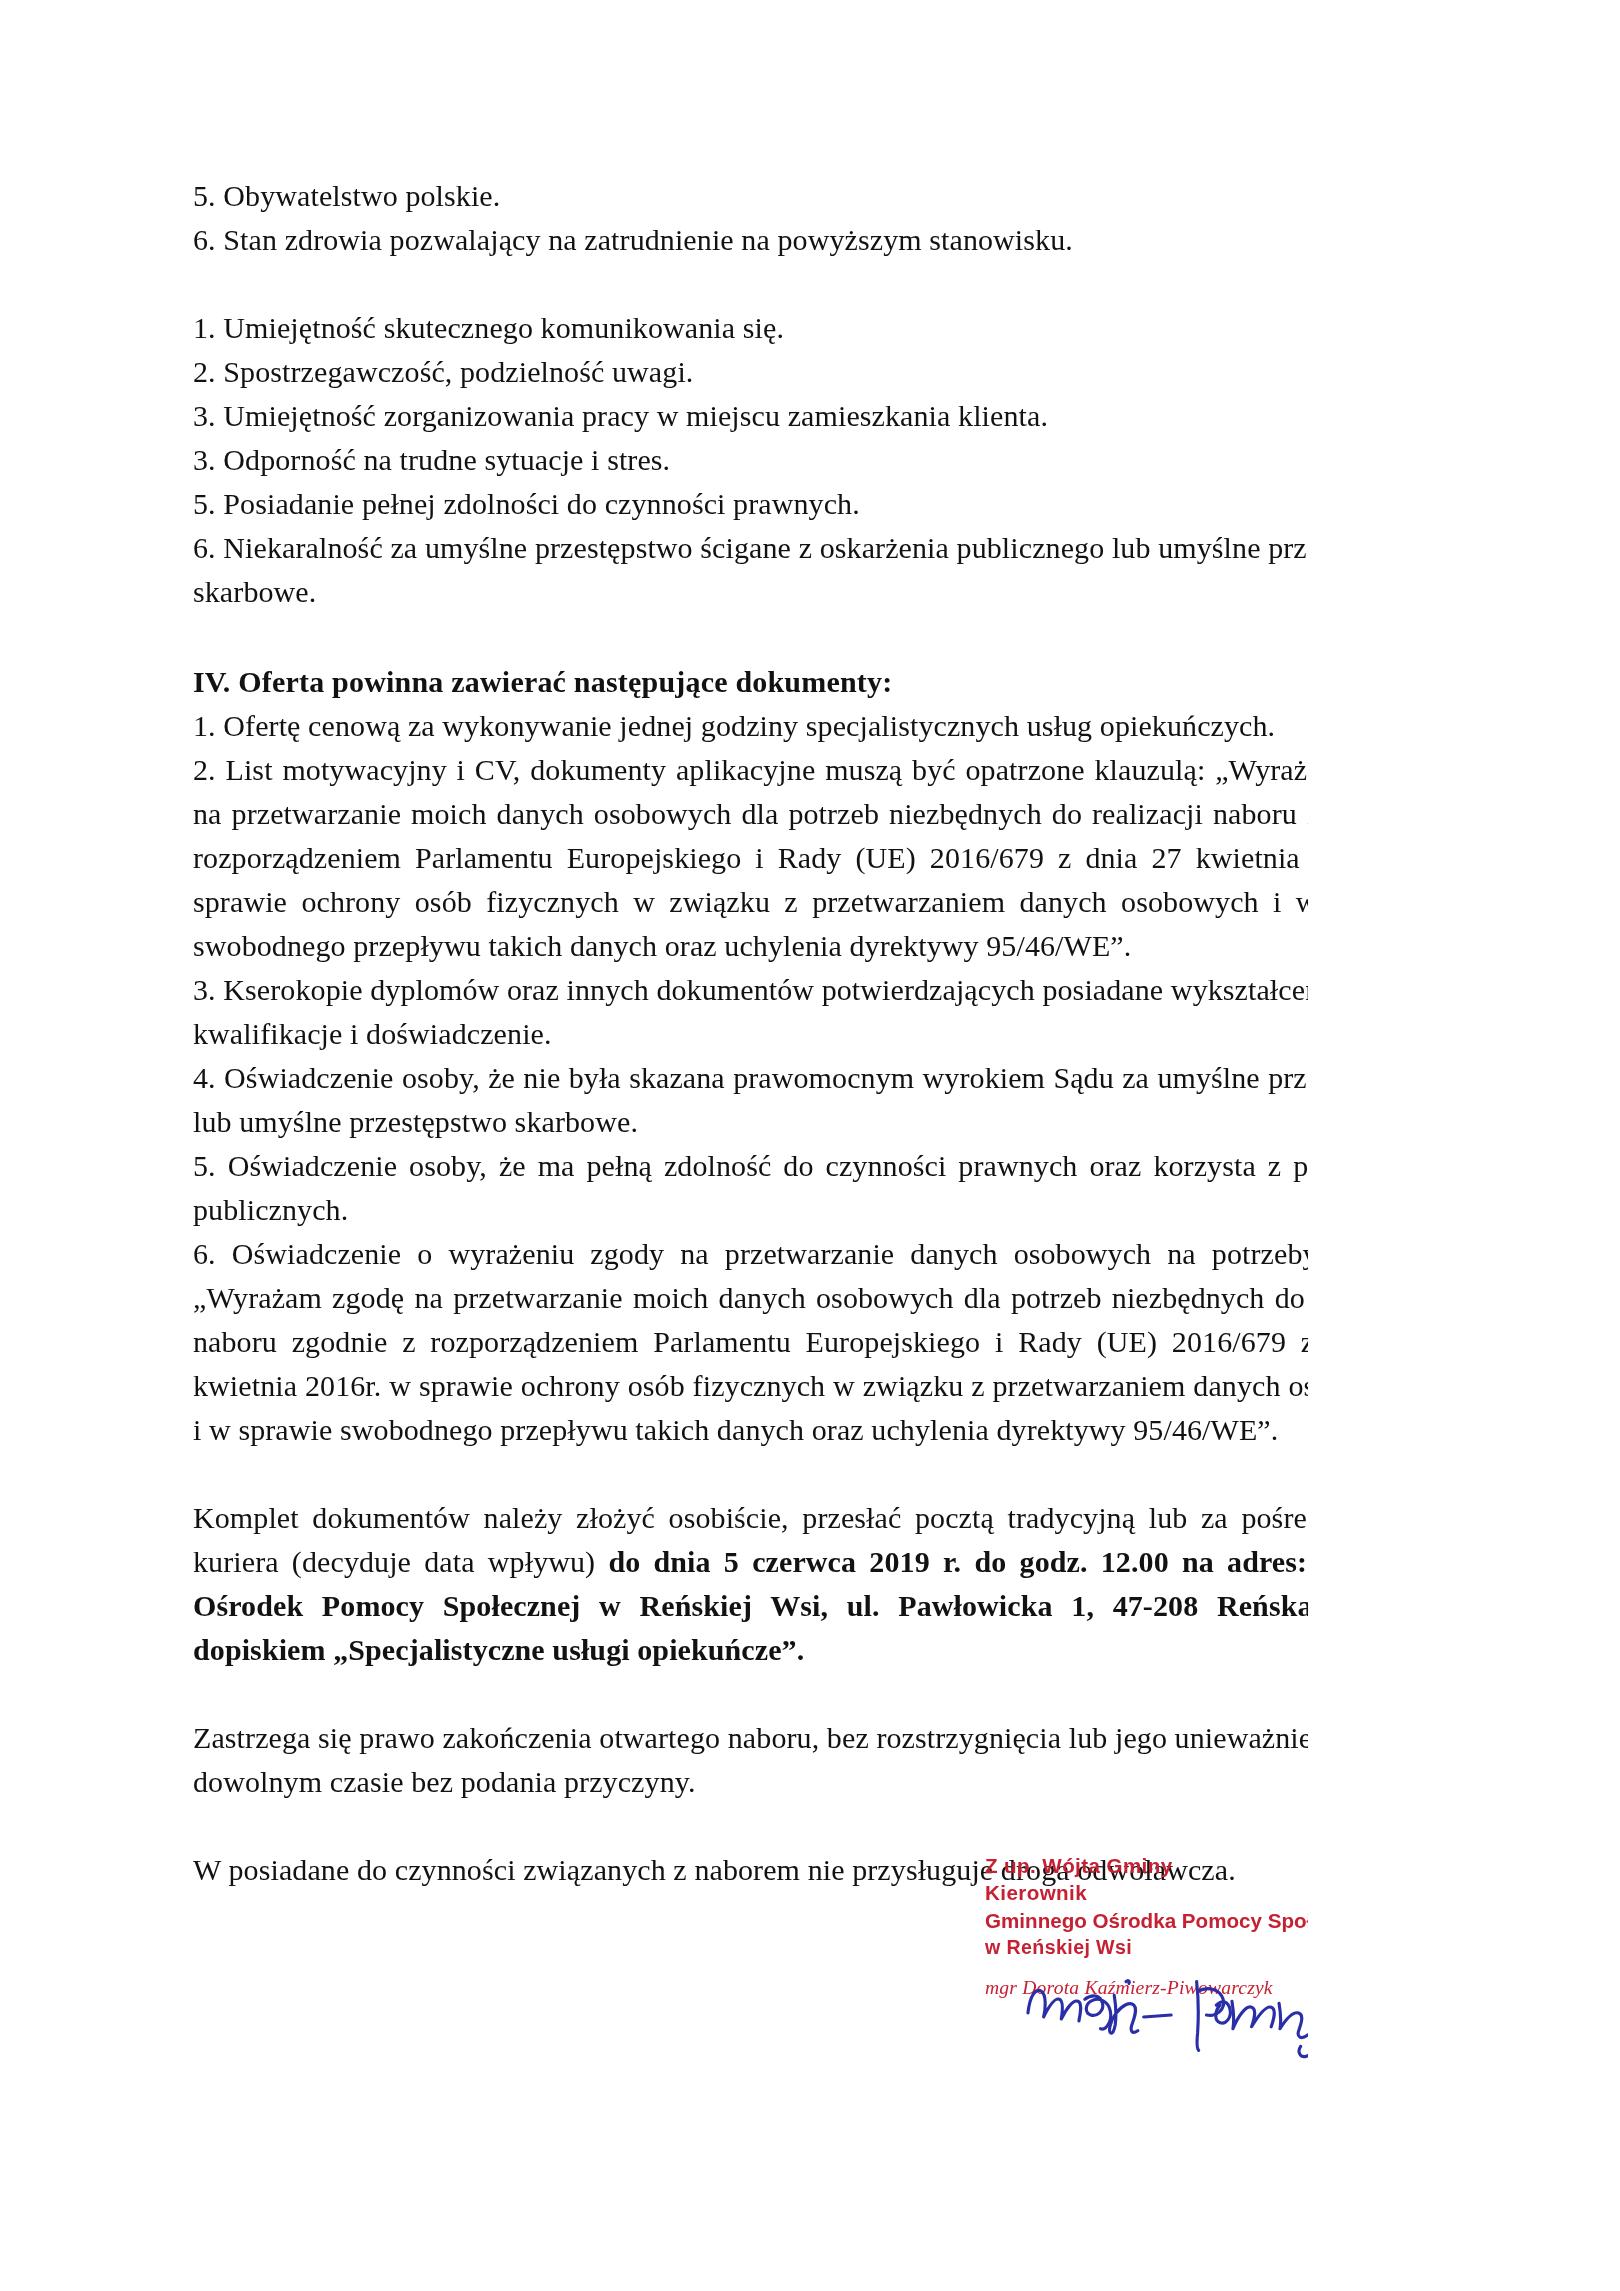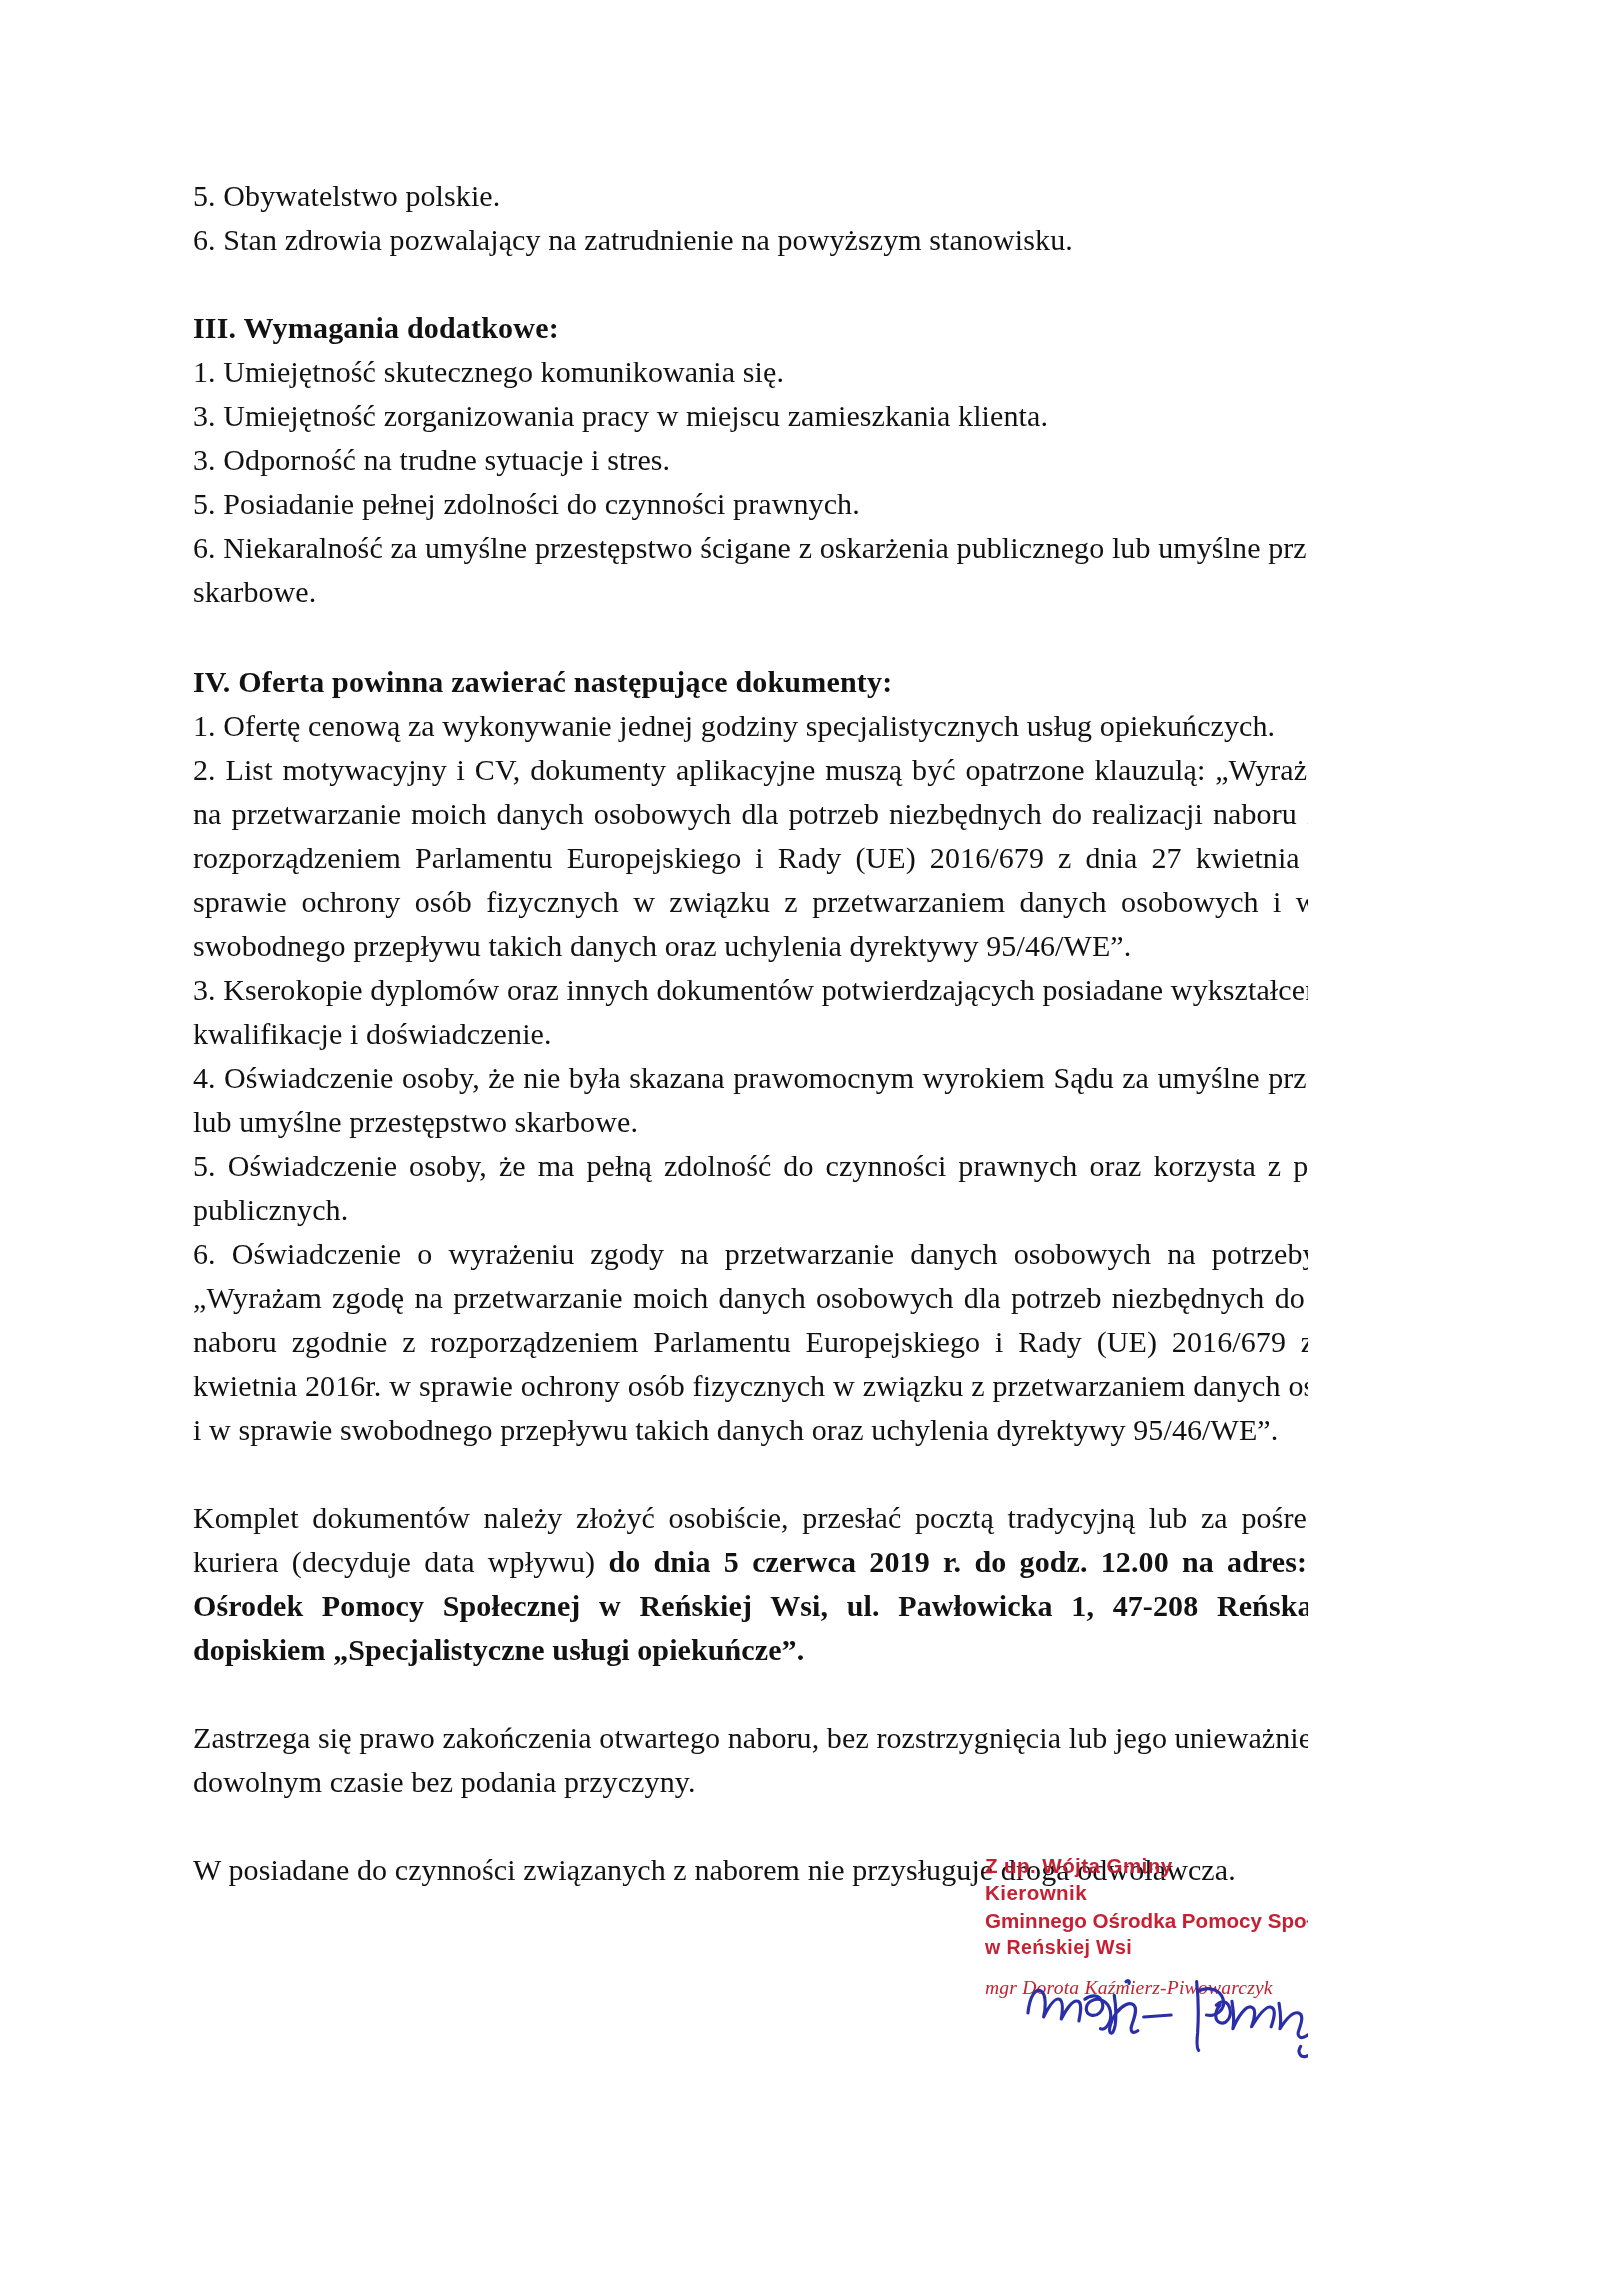--- a/index.html
+++ b/index.html
@@ -93,22 +93,22 @@
 
 <div class="page">
 
   <div class="content">
 
     <p class="line">5. Obywatelstwo polskie.</p>
     <p class="line">6. Stan zdrowia pozwalający na zatrudnienie na powyższym stanowisku.</p>
 
     <div class="gap-md"></div>
 
-    <p class="heading">III. Wymagania dodatkowe:</p>
     <p class="line">1. Umiejętność skutecznego komunikowania się.</p>
+    <p class="line">2. Spostrzegawczość, podzielność uwagi.</p>
     <p class="line">3. Umiejętność zorganizowania pracy w miejscu zamieszkania klienta.</p>
     <p class="line">3. Odporność na trudne sytuacje i stres.</p>
     <p class="line">5. Posiadanie pełnej zdolności do czynności prawnych.</p>
     <p class="para">6. Niekaralność za umyślne przestępstwo ścigane z oskarżenia publicznego lub umyślne przestępstwo skarbowe.</p>
 
     <div class="gap-lg"></div>
 
     <p class="heading">IV. Oferta powinna zawierać następujące dokumenty:</p>
     <p class="line">1. Ofertę cenową za wykonywanie jednej godziny specjalistycznych usług opiekuńczych.</p>
     <p class="para">2. List motywacyjny i CV, dokumenty aplikacyjne muszą być opatrzone klauzulą: „Wyrażam zgodę na przetwarzanie moich danych osobowych dla potrzeb niezbędnych do realizacji naboru zgodnie z rozporządzeniem Parlamentu Europejskiego i Rady (UE) 2016/679 z dnia 27 kwietnia 2016r. w sprawie ochrony osób fizycznych w związku z przetwarzaniem danych osobowych i w sprawie swobodnego przepływu takich danych oraz uchylenia dyrektywy 95/46/WE”.</p>

